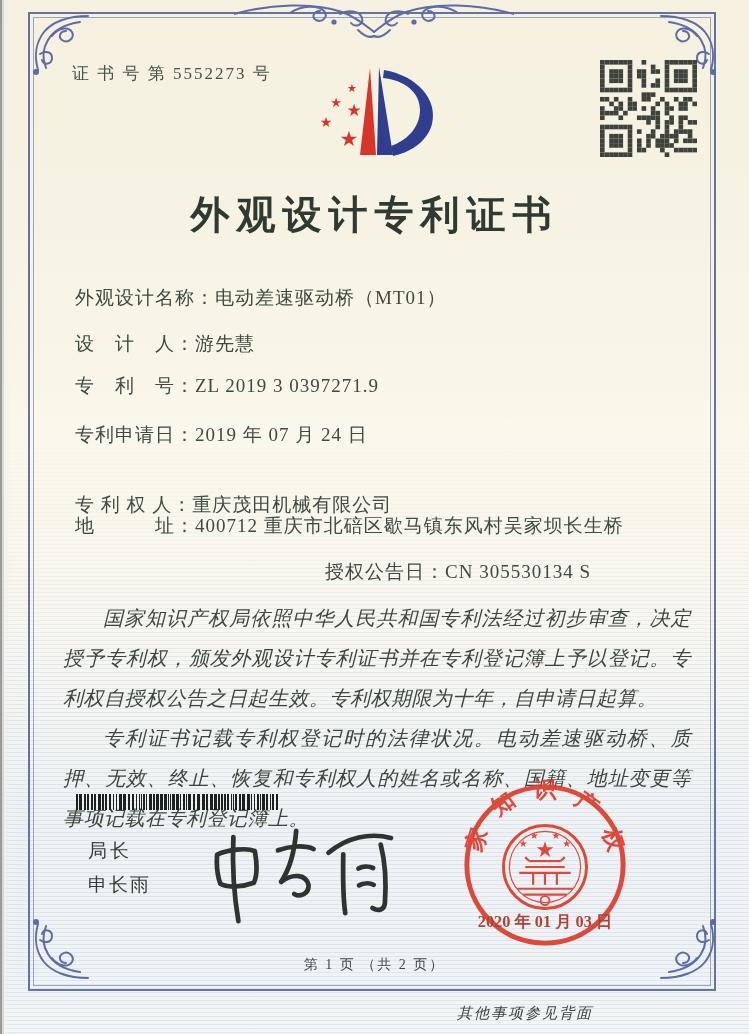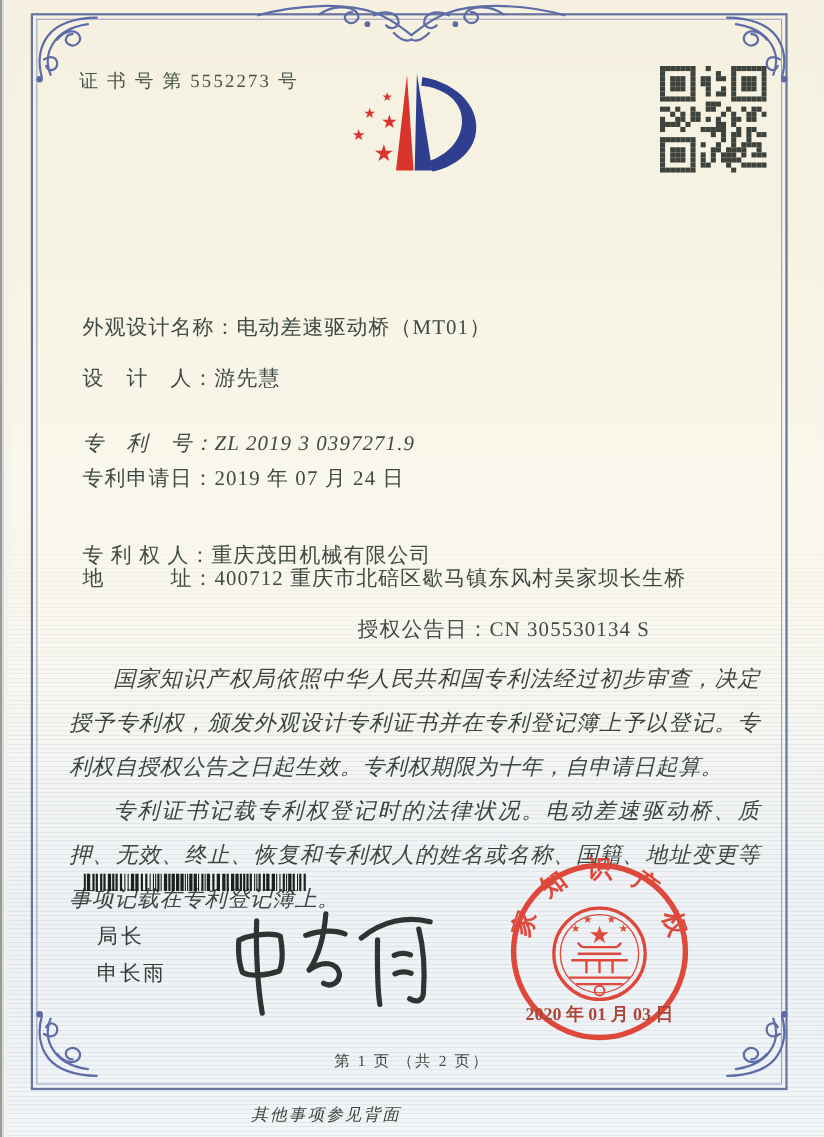--- a/index.html
+++ b/index.html
@@ -33,36 +33,36 @@
   .cert-no{position:absolute;left:72px;top:62px;font-size:17px;letter-spacing:2px;color:#47524a;}
   .logo{position:absolute;left:296px;top:40px;width:170px;height:140px;}
   .qr{position:absolute;left:600px;top:60px;width:97px;height:97px;}
   .title{
     position:absolute;left:0;top:188px;width:749px;text-align:center;
     font-size:39px;font-weight:bold;letter-spacing:7px;color:#2f3a32;
   }
   .fields{position:absolute;left:75px;top:285px;width:640px;}
   .frow{position:absolute;left:0;font-size:19px;letter-spacing:1px;color:#3e4a43;white-space:nowrap;}
   .frow .lab{display:inline-block;min-width:112px;}
-  .frow.r0{top:0;} .frow.r1{top:46px;} .frow.r2{top:105px;font-style:italic;} .frow.r3{top:137px;}
+  .frow.r0{top:0;} .frow.r1{top:46px;} .frow.r2{top:88px;} .frow.r3{top:137px;}
   .frow.r4{top:182px;margin-top:25px;} .frow.r5{top:228px;} .frow.r6{top:274px;width:640px;}
   .grant2{position:absolute;left:250px;top:0;white-space:nowrap;}
   .paras{
     position:absolute;left:63px;top:598px;width:628px;
     font-size:20px;line-height:2.0;text-align:justify;letter-spacing:0.5px;
     font-style:italic;color:#3c463e;
   }
   .paras p{margin:0;text-indent:2em;}
   .barcode{position:absolute;left:76px;top:794px;width:205px;height:16px;}
   .signer-title{position:absolute;left:88px;top:838px;font-family:"Liberation Sans","DejaVu Sans",sans-serif;font-size:19px;letter-spacing:3px;color:#333c35;}
   .signer-name{position:absolute;left:88px;top:872px;font-family:"Liberation Sans","DejaVu Sans",sans-serif;font-size:19px;letter-spacing:2px;color:#333c35;}
   .signature{position:absolute;left:205px;top:820px;width:200px;height:105px;transform:rotate(-2deg);}
   .seal{position:absolute;left:456px;top:778px;width:178px;height:178px;z-index:4;opacity:0.92;}
   .footer-page{position:absolute;left:0;top:956px;width:749px;text-align:center;font-size:14px;letter-spacing:2px;color:#3c463e;}
-  .back-note{position:absolute;left:0;top:1004px;width:593px;text-align:center;font-size:15px;letter-spacing:2px;font-style:italic;color:#39433b;}
+  .back-note{position:absolute;left:0;top:1004px;width:593px;text-align:right;font-size:15px;letter-spacing:2px;font-style:italic;color:#39433b;}
 </style>
 </head>
 <body>
 
 <div class="page">
 
   <div class="wave-texture"></div>
   <div class="scan-edge"></div>
 
   <div class="frame">
@@ -325,20 +325,21 @@
           <rect x="41.57" y="87.76" width="4.62" height="4.62" fill="#3d433c"></rect>
           <rect x="60.05" y="87.76" width="4.62" height="4.62" fill="#3d433c"></rect>
           <rect x="73.90" y="87.76" width="4.62" height="4.62" fill="#3d433c"></rect>
           <rect x="78.52" y="87.76" width="4.62" height="4.62" fill="#3d433c"></rect>
           <rect x="83.14" y="87.76" width="4.62" height="4.62" fill="#3d433c"></rect>
           <rect x="87.76" y="87.76" width="4.62" height="4.62" fill="#3d433c"></rect>
           <rect x="92.38" y="87.76" width="4.62" height="4.62" fill="#3d433c"></rect>
           <rect x="64.67" y="92.38" width="4.62" height="4.62" fill="#3d433c"></rect>
         </svg></div>
 
+    <div class="title">外观设计专利证书</div>
 
     <div class="fields">
       <div class="frow r0">
         <span class="lab">外观设计名称：</span><span>电动差速驱动桥（MT01）</span>
       </div>
       <div class="frow r1">
         <span class="lab">设　计　人：</span><span>游先慧</span>
       </div>
       <div class="frow r2">
         <span class="lab">专　利　号：</span><span>ZL 2019 3 0397271.9</span>

